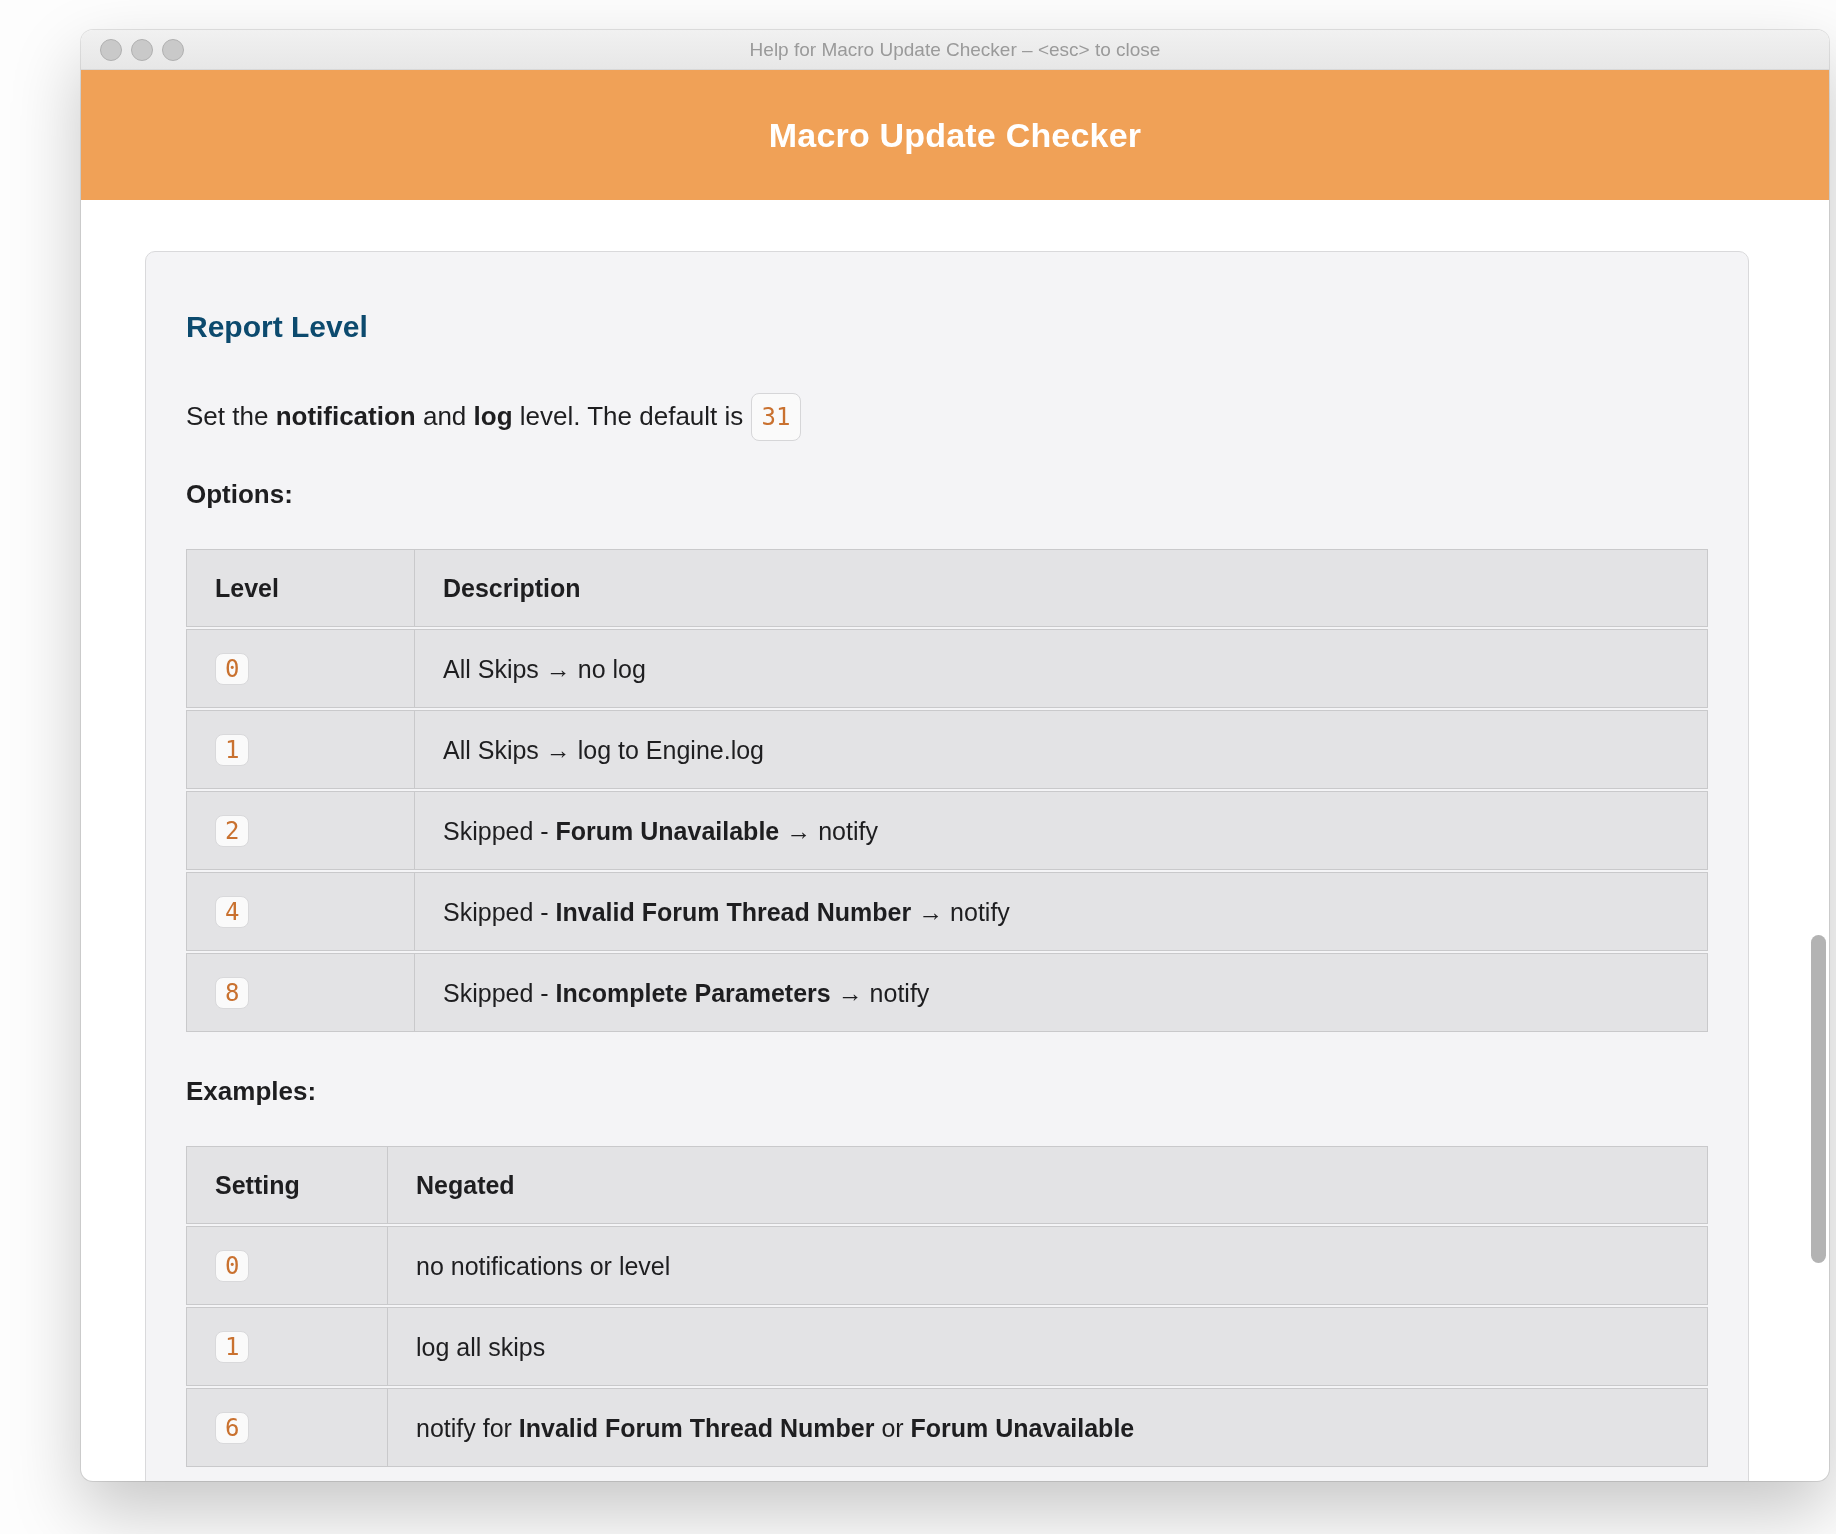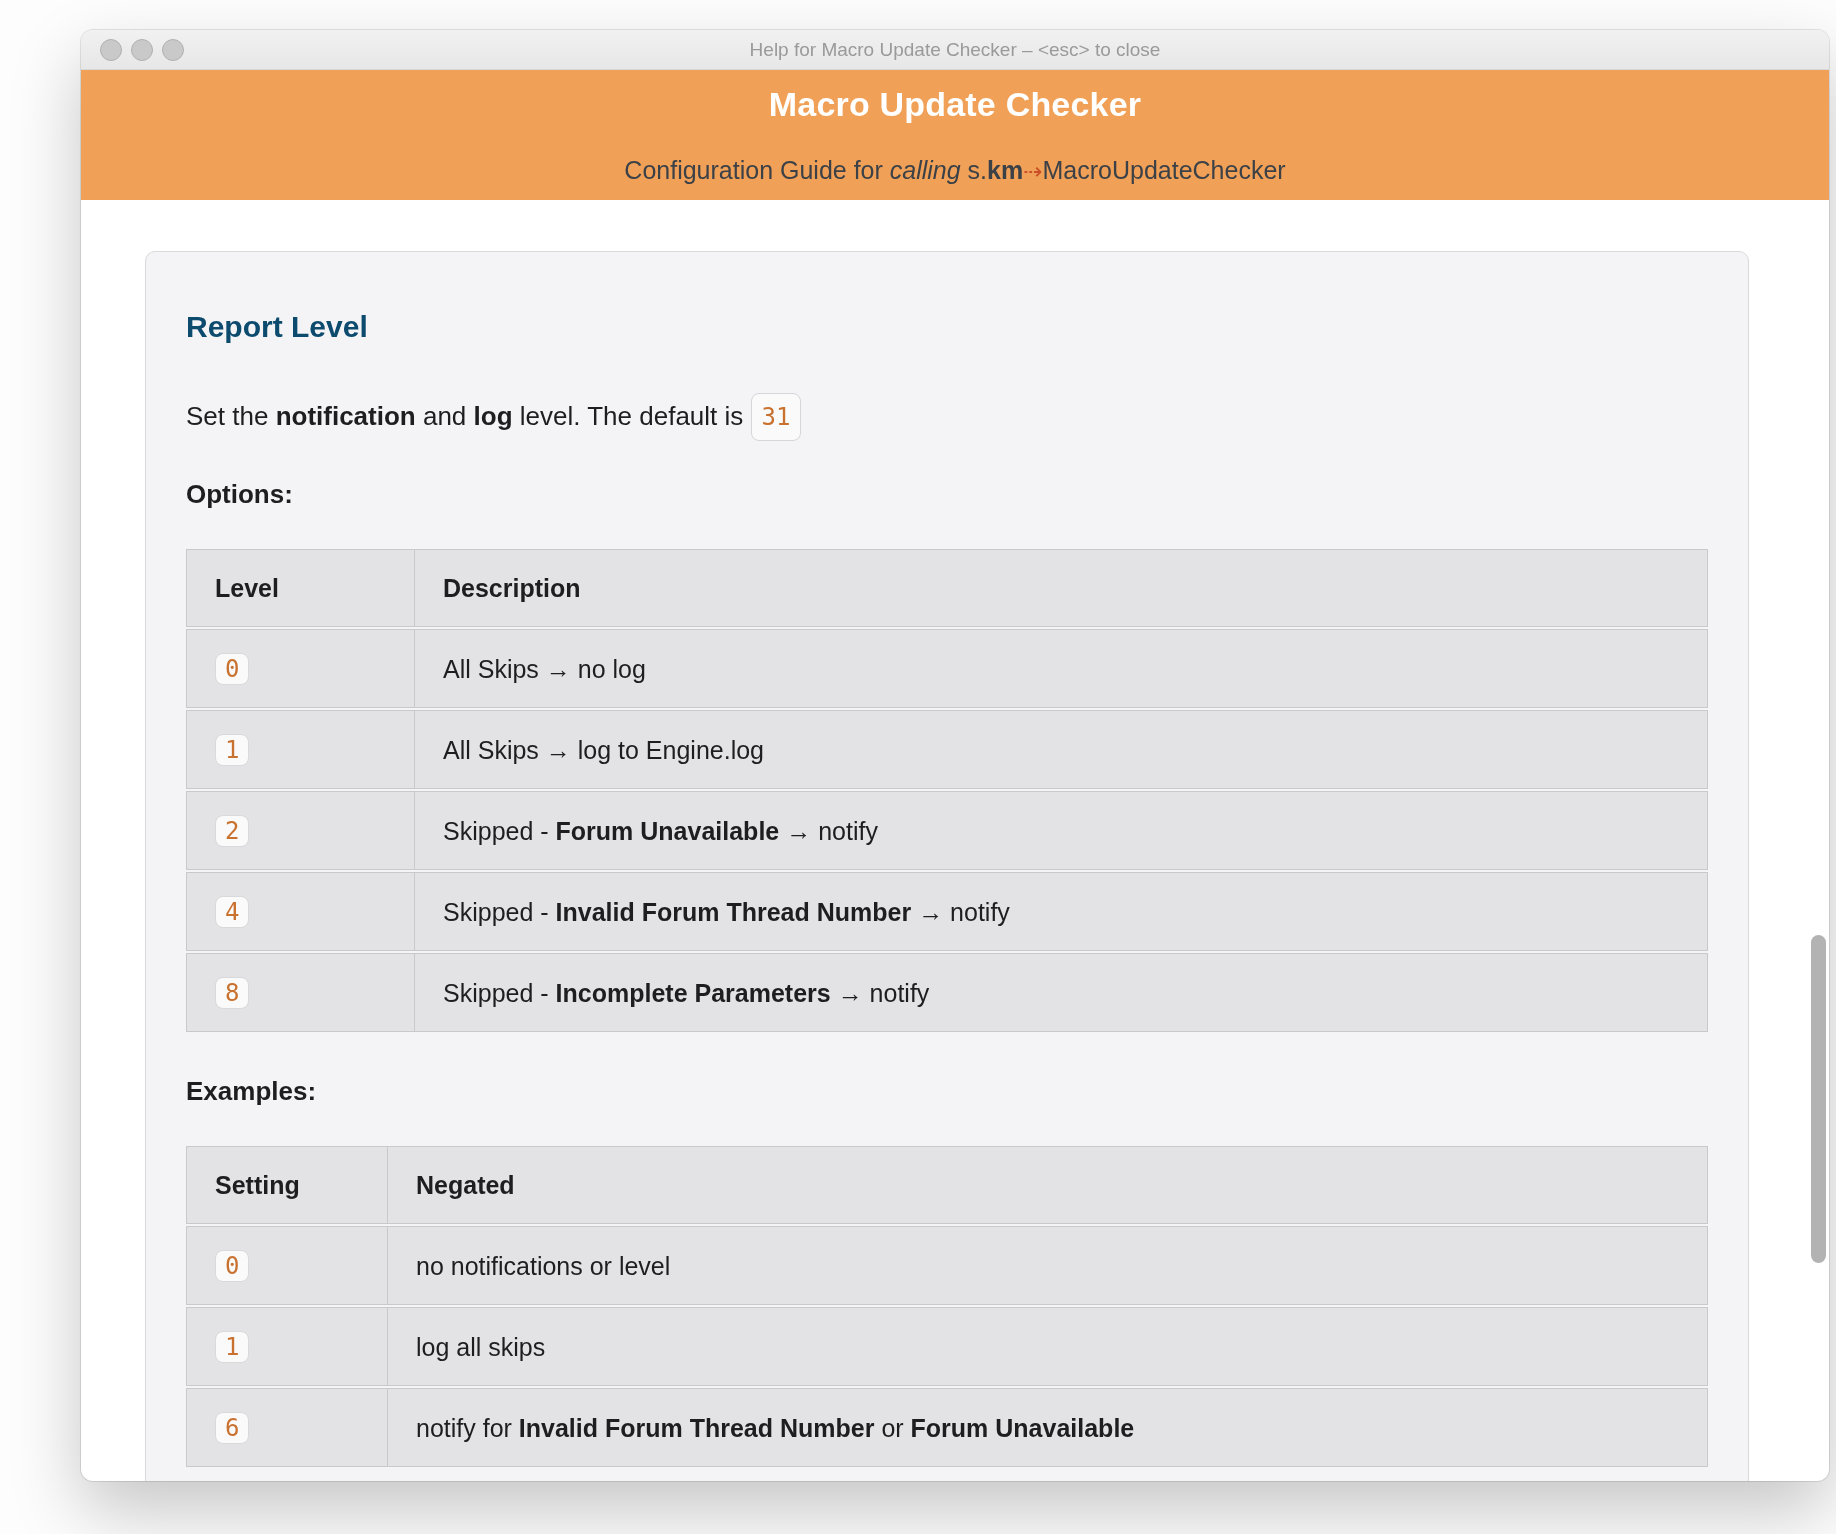--- a/index.html
+++ b/index.html
@@ -107,21 +107,20 @@
     <div class="traffic">
       <span class="light"></span>
       <span class="light"></span>
       <span class="light"></span>
     </div>
     <span class="titlebar-title">Help for Macro Update Checker – &lt;esc&gt; to close</span>
   </div>
 
   <div class="header">
     <div class="header-title">Macro Update Checker</div>
-    <div class="header-sub"><span>Configuration Guide for </span><span class="it">calling</span><span> s.</span><span class="bd">km</span><span class="sub-arrow">⇢</span><span>MacroUpdateChecker</span></div>
   </div>
 
   <div class="content">
     <div class="card">
 
       <h2 class="section">Report Level</h2>
 
       <p class="intro"><span>Set the </span><span class="b">notification</span><span> and </span><span class="b">log</span><span> level. The default is </span><span class="badge">31</span></p>
 
       <p class="sub-label">Options:</p>

